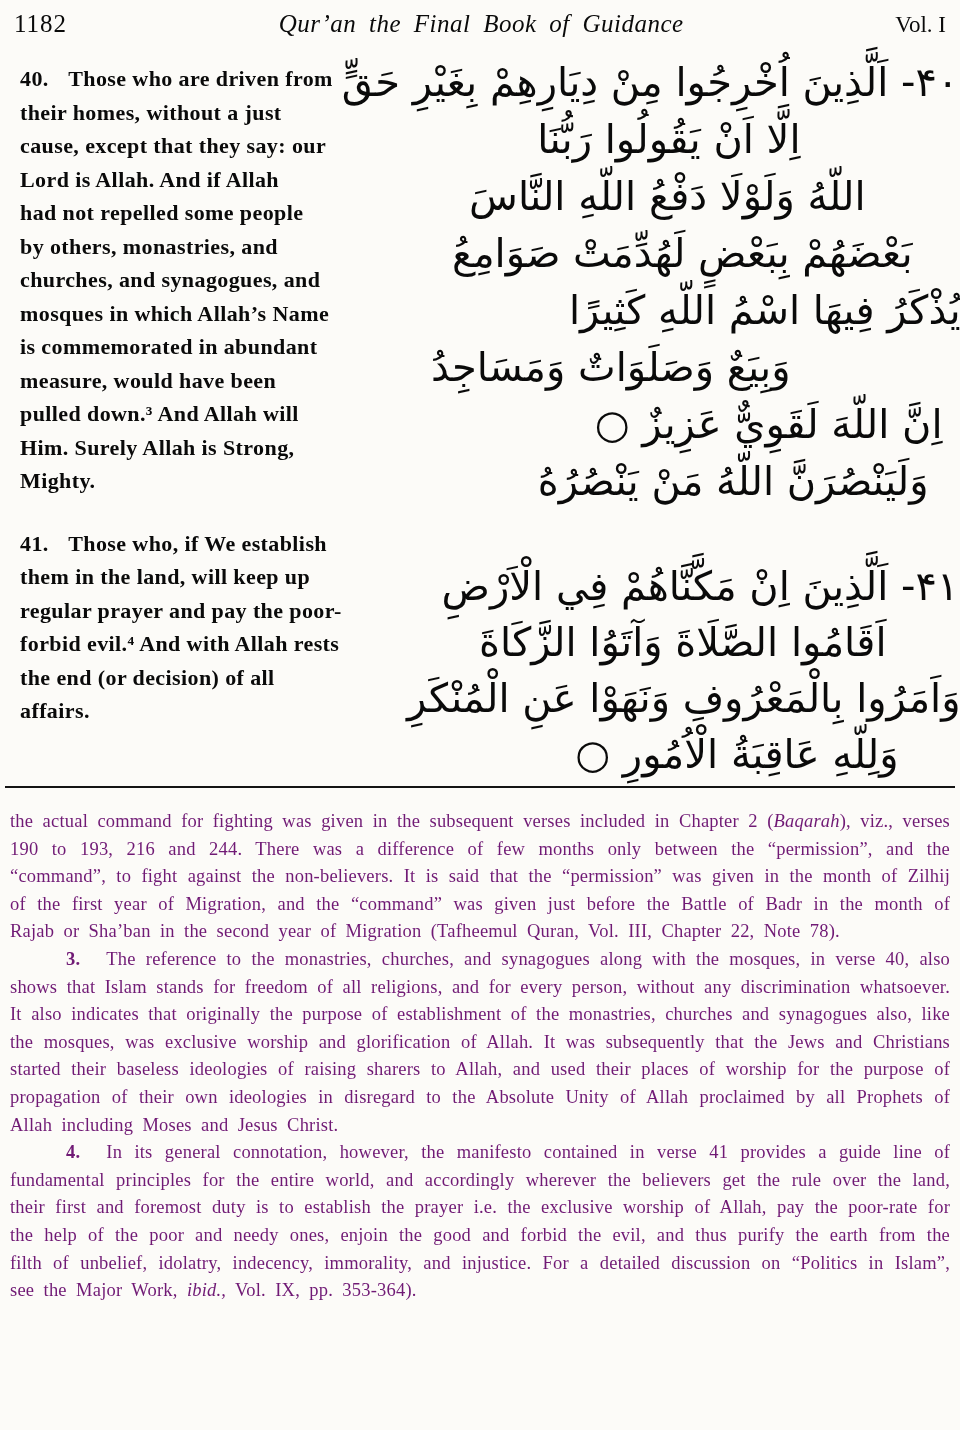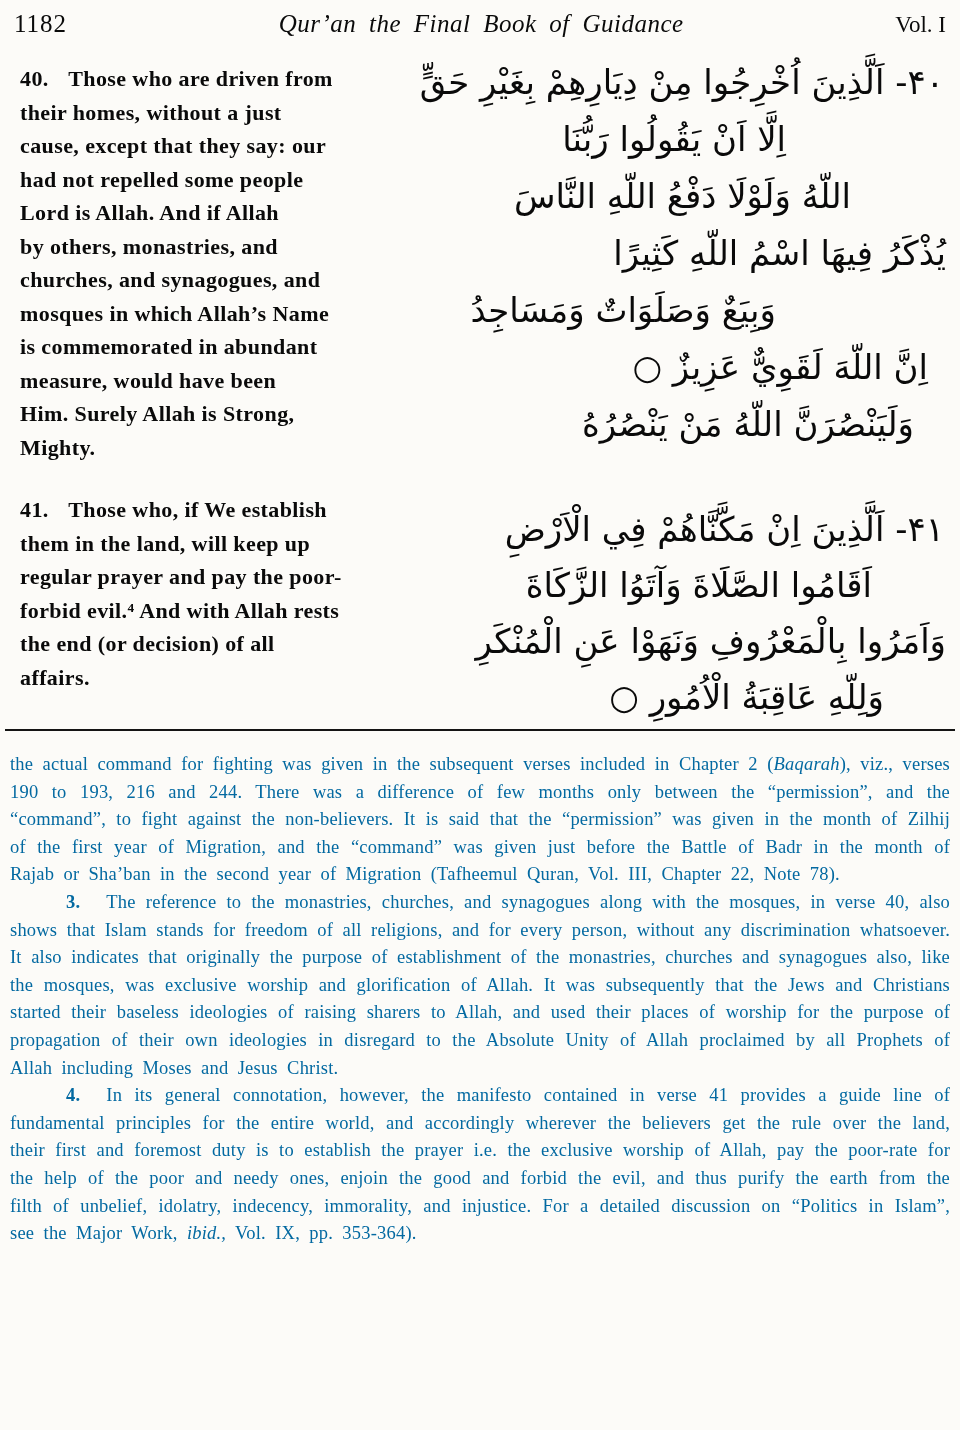--- a/index.html
+++ b/index.html
@@ -17,73 +17,75 @@
   .main{display:flex;padding:0 14px;}
   .col-en{width:444px;padding:24px 0 0 6px;font-weight:bold;font-size:22px;letter-spacing:.4px;}
   .col-ar{flex:1;padding-top:16px;direction:rtl;font-family:"DejaVu Sans",sans-serif;}
 
   .jl{height:33.5px;line-height:33.5px;text-align:justify;overflow:hidden;white-space:nowrap;}
   .jl::after{content:"";display:inline-block;width:100%;}
   .lastl{height:33.5px;line-height:33.5px;}
   .v-num{margin-right:14px;}
   .vgap-en{height:29px;}
 
-  .ar-line{height:57px;line-height:57px;font-size:34px;text-align:right;white-space:nowrap;overflow:visible;}
+  .ar-line{height:57px;line-height:57px;font-size:40px;text-align:right;white-space:nowrap;overflow:visible;}
   .ar-41 .ar-line{height:56px;line-height:56px;}
   .vgap-ar{height:48px;}
 
   .section-divider{border-top:2.5px solid #141414;margin:4px 5px 0 5px;height:0;}
 
-  .footnotes{padding:20px 10px 0 10px;font-size:18.5px;line-height:27.6px;text-align:justify;word-spacing:4.5px;letter-spacing:.2px;color:#0369a1;}
+  .footnotes{padding:20px 10px 0 10px;font-size:18.5px;line-height:27.6px;text-align:justify;word-spacing:4.5px;letter-spacing:.2px;color:#701a75;}
   .footnotes p{margin:0;}
   .fn-num{font-weight:bold;margin-left:56px;margin-right:26px;}
   .it{font-style:italic;}
 </style>
 </head>
 <body>
 
 <div class="page-header">
   <span class="page-number">1182</span>
   <span class="book-title">Qur’an the Final Book of Guidance</span>
   <span class="volume">Vol. I</span>
 </div>
 
 <div class="main">
 
   <div class="col-en">
     <div>
       <div class="jl"><span class="v-num">40.</span> <span>Those who are driven from</span></div>
       <div class="jl">their homes, without a just</div>
       <div class="jl">cause, except that they say: our</div>
+      <div class="jl">Lord is Allah. And if Allah</div>
       <div class="jl">had not repelled some people</div>
-      <div class="jl">Lord is Allah. And if Allah</div>
       <div class="jl">by others, monastries, and</div>
       <div class="jl">churches, and synagogues, and</div>
       <div class="jl">mosques in which Allah’s Name</div>
       <div class="jl">is commemorated in abundant</div>
       <div class="jl">measure, would have been</div>
+      <div class="jl">pulled down.³ And Allah will</div>
       <div class="jl">Him. Surely Allah is Strong,</div>
       <div class="lastl">Mighty.</div>
     </div>
     <div class="vgap-en"></div>
     <div>
       <div class="jl"><span class="v-num">41.</span> <span>Those who, if We establish</span></div>
       <div class="jl">them in the land, will keep up</div>
       <div class="jl">regular prayer and pay the poor-</div>
       <div class="jl">forbid evil.⁴ And with Allah rests</div>
       <div class="jl">the end (or decision) of all</div>
       <div class="lastl">affairs.</div>
     </div>
   </div>
 
   <div class="col-ar">
     <div class="ar-40">
       <div class="ar-line" style="padding-right:2px">۴۰- اَلَّذِينَ اُخْرِجُوا مِنْ دِيَارِهِمْ بِغَيْرِ حَقٍّ</div>
       <div class="ar-line" style="padding-right:160px">اِلَّا اَنْ يَقُولُوا رَبُّنَا</div>
       <div class="ar-line" style="padding-right:95px">اللّهُ وَلَوْلَا دَفْعُ اللّهِ النَّاسَ</div>
+      <div class="ar-line" style="padding-right:48px">بَعْضَهُمْ بِبَعْضٍ لَهُدِّمَتْ صَوَامِعُ</div>
       <div class="ar-line" style="padding-right:0">يُذْكَرُ فِيهَا اسْمُ اللّهِ كَثِيرًا</div>
       <div class="ar-line" style="padding-right:170px">وَبِيَعٌ وَصَلَوَاتٌ وَمَسَاجِدُ</div>
       <div class="ar-line" style="padding-right:18px">اِنَّ اللّهَ لَقَوِيٌّ عَزِيزٌ ○</div>
       <div class="ar-line" style="padding-right:32px">وَلَيَنْصُرَنَّ اللّهُ مَنْ يَنْصُرُهُ</div>
     </div>
     <div class="vgap-ar"></div>
     <div class="ar-41">
       <div class="ar-line" style="padding-right:2px">۴۱- اَلَّذِينَ اِنْ مَكَّنَّاهُمْ فِي الْاَرْضِ</div>
       <div class="ar-line" style="padding-right:74px">اَقَامُوا الصَّلَاةَ وَآتَوُا الزَّكَاةَ</div>
       <div class="ar-line" style="padding-right:0">وَاَمَرُوا بِالْمَعْرُوفِ وَنَهَوْا عَنِ الْمُنْكَرِ</div>

